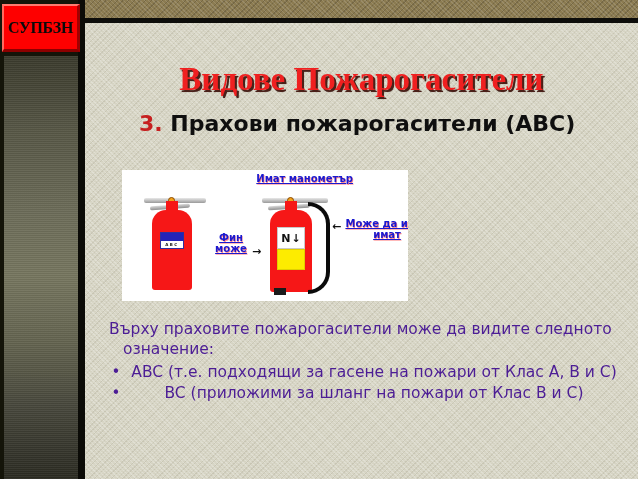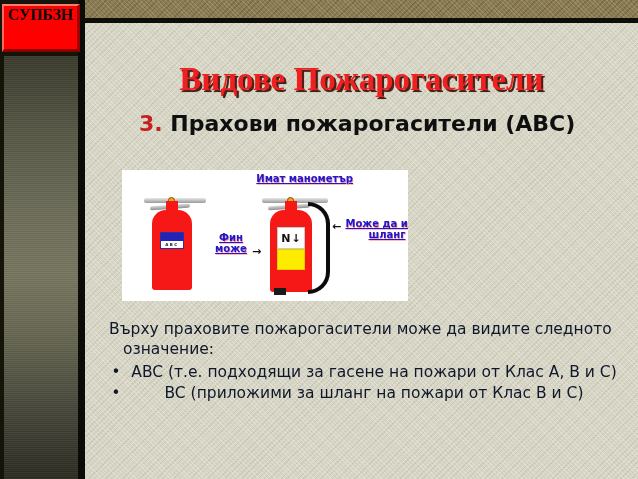--- a/index.html
+++ b/index.html
@@ -94,21 +94,21 @@
     left: 2px; top: 4px;
     width: 78px;
     height: 48px;
     background: #fe0000;
     border-top: 2px solid #ff7b70;
     border-left: 2px solid #ff6a5e;
     border-right: 3px solid #a10000;
     border-bottom: 3px solid #8d0000;
     box-sizing: border-box;
     display: flex;
-    align-items: flex-start;
+    align-items: center;
     justify-content: center;
   }
   .logo-text {
     font-family: "Liberation Serif", "DejaVu Serif", serif;
     font-weight: bold;
     font-size: 16px;
     color: #0a0a0a;
     letter-spacing: -0.3px;
     white-space: nowrap;
   }
@@ -270,21 +270,21 @@
   }
 
   
   .body-block {
     position: absolute;
     left: 24px; top: 296px;
     width: 516px;
     font-family: "DejaVu Sans", sans-serif;
     font-size: 15.5px;
     line-height: 20px;
-    color: #0f172a;
+    color: #4c1d95;
   }
   .para-lead {
     margin: 0 0 3px 0;
     padding-left: 14px;
     text-indent: -14px;
   }
   .bullet-row {
     display: flex;
     align-items: flex-start;
     margin: 0 0 1px 0;
@@ -357,21 +357,21 @@
         <span>N</span>
         <span class="arrow-glyph" style="position:static; margin-left:1px;">↓</span>
       </div>
       <div class="panel-yellow" style="left:155px; top:79px; width:28px; height:21px;"></div>
 
       <div class="hose" style="left:186px; top:32px; width:22px; height:92px;"></div>
 
       <div class="arrow-glyph" style="left:210px; top:51px;">←</div>
       <div class="callout center" style="left:220px; top:48px; width:90px;">
         <div>Може да имат</div>
-        <div>шланг</div>
+        <div>имат</div>
       </div>
 
     </div>
 
     <div class="body-block">
 
       <p class="para-lead">Върху праховите пожарогасители може да видите следното означение:</p>
 
       <div class="bullet-row">
         <span class="bullet-dot">•</span>

